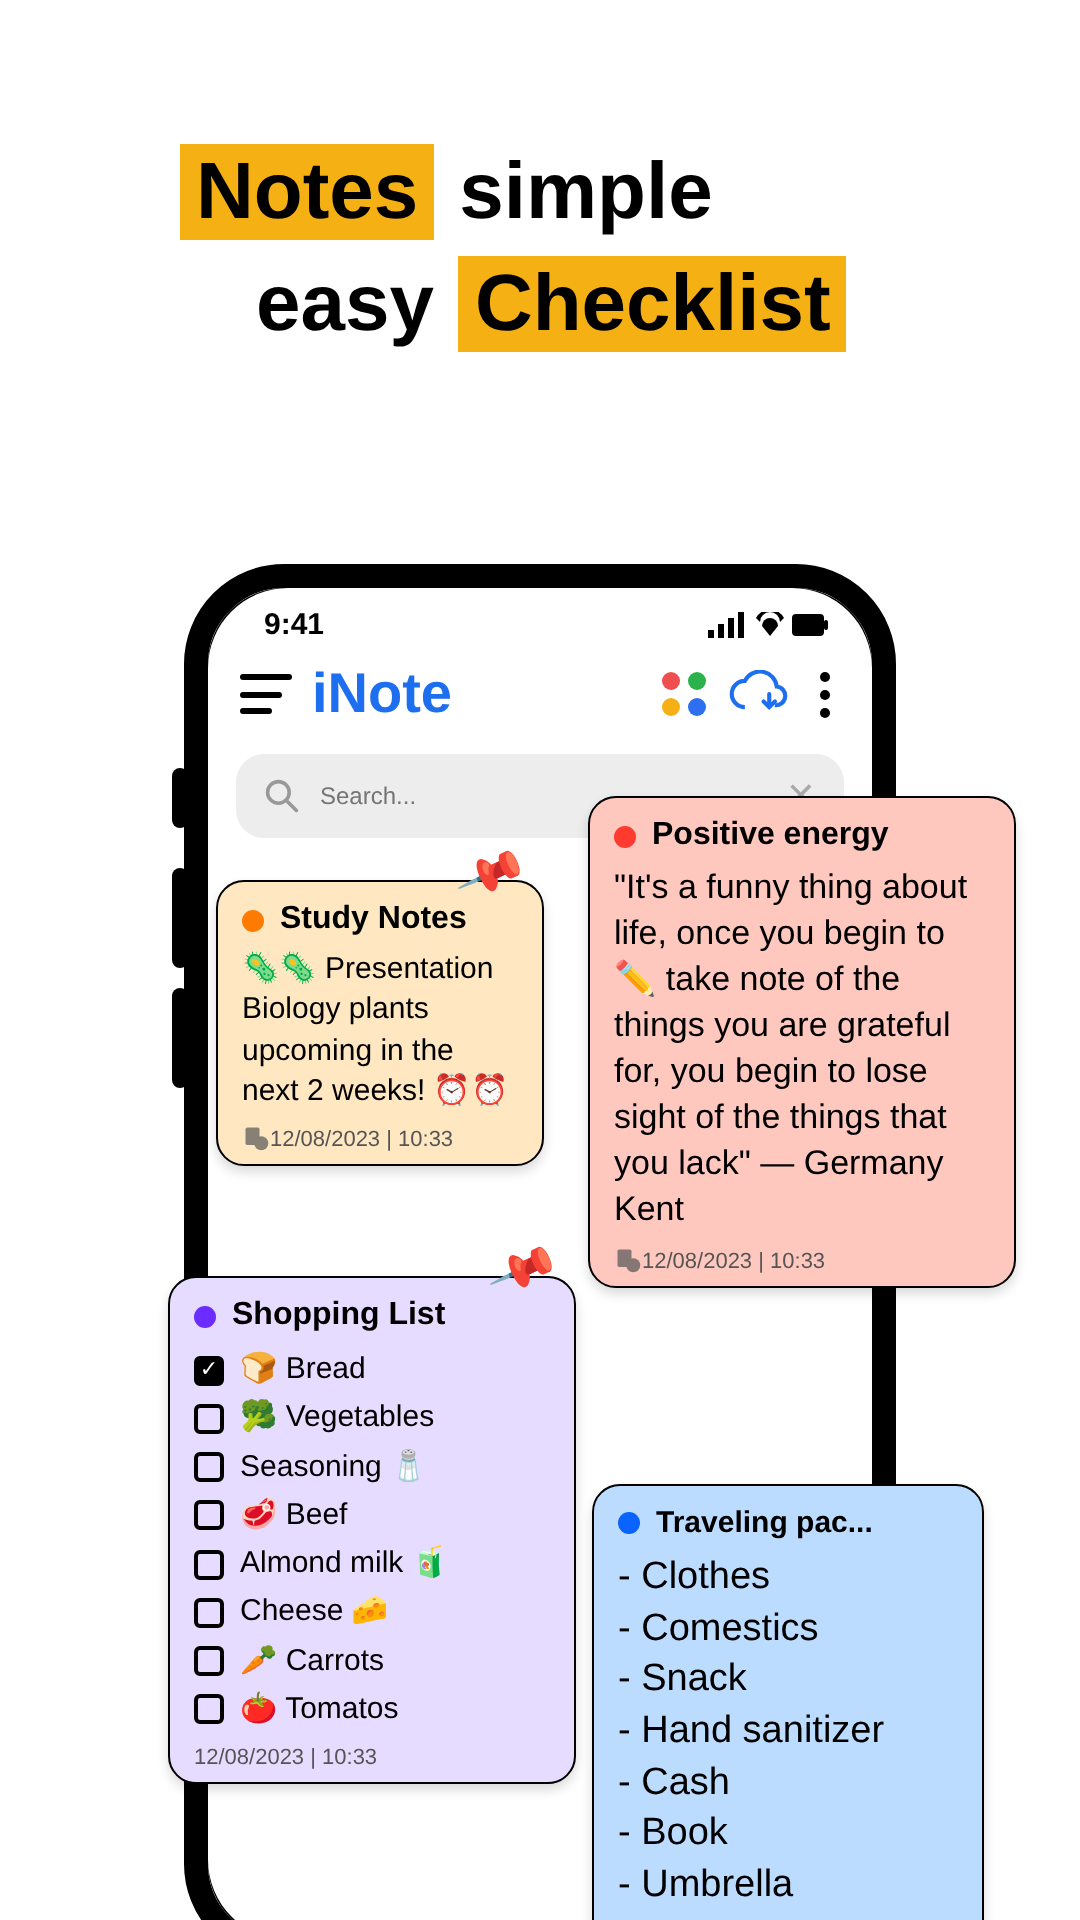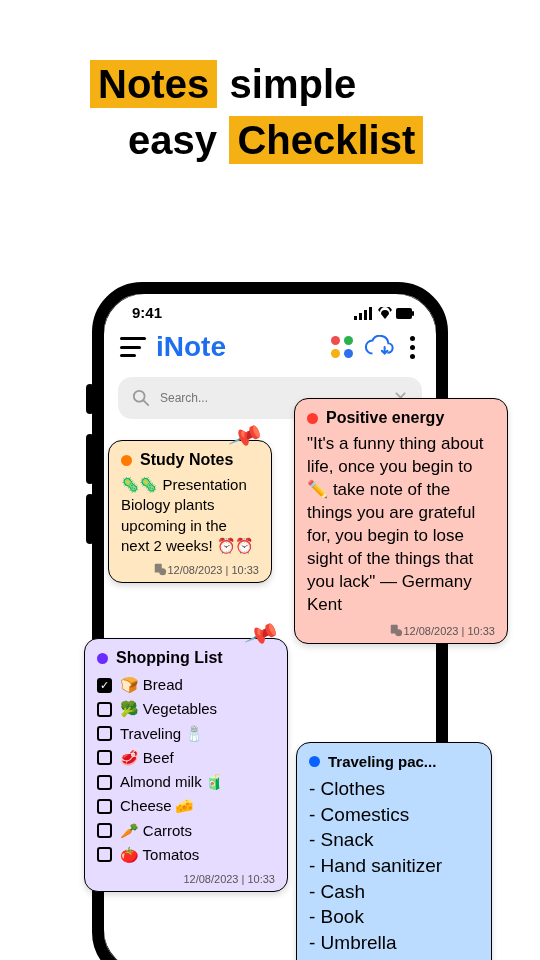--- a/index.html
+++ b/index.html
@@ -7,21 +7,21 @@
     width: 540px;
     height: 960px;
     background: #fff;
     font-family: -apple-system, BlinkMacSystemFont, "Segoe UI", Arial, sans-serif;
     position: relative;
     overflow: hidden;
   }
   
   .headline {
     position: absolute;
-    top: 60px;
+    top: 72px;
     left: 0;
     right: 0;
     text-align: left;
     font-weight: 800;
     padding-left: 90px;
   }
   .headline .line { margin-bottom: 8px; }
   .hl-word {
     display: inline-block;
     font-size: 40px;
@@ -130,21 +130,21 @@
     padding: 10px 12px 6px 12px;
     box-shadow: 0 3px 6px rgba(0,0,0,.15);
   }
   .card .head {
     display:flex; align-items:center; gap:8px;
     font-weight:800; font-size:16px; margin-bottom:6px;
   }
   .card .dot { width:11px; height:11px; border-radius:50%; }
   .card .body { font-size:15px; line-height:1.35; }
   .card .foot {
-    display:flex; justify-content:flex-end; align-items:flex-end;
+    display:flex; justify-content:flex-start; align-items:flex-end;
     font-size:11px; color:#555; margin-top:6px;
   }
   .card .foot .meta-icon { width:14px; height:14px; opacity:.7; }
 
   .pin {
     position:absolute;
     top:-18px; right:10px;
     font-size:24px;
     transform: rotate(20deg);
   }
@@ -315,21 +315,21 @@
       <li>
         <span class="cb checked">✓</span>
         <span>🍞 Bread</span>
       </li>
       <li>
         <span class="cb"></span>
         <span>🥦 Vegetables</span>
       </li>
       <li>
         <span class="cb"></span>
-        <span>Traveling 🧂</span>
+        <span>Seasoning 🧂</span>
       </li>
       <li>
         <span class="cb"></span>
         <span>🥩 Beef</span>
       </li>
       <li>
         <span class="cb"></span>
         <span>Almond milk 🧃</span>
       </li>
       <li>

